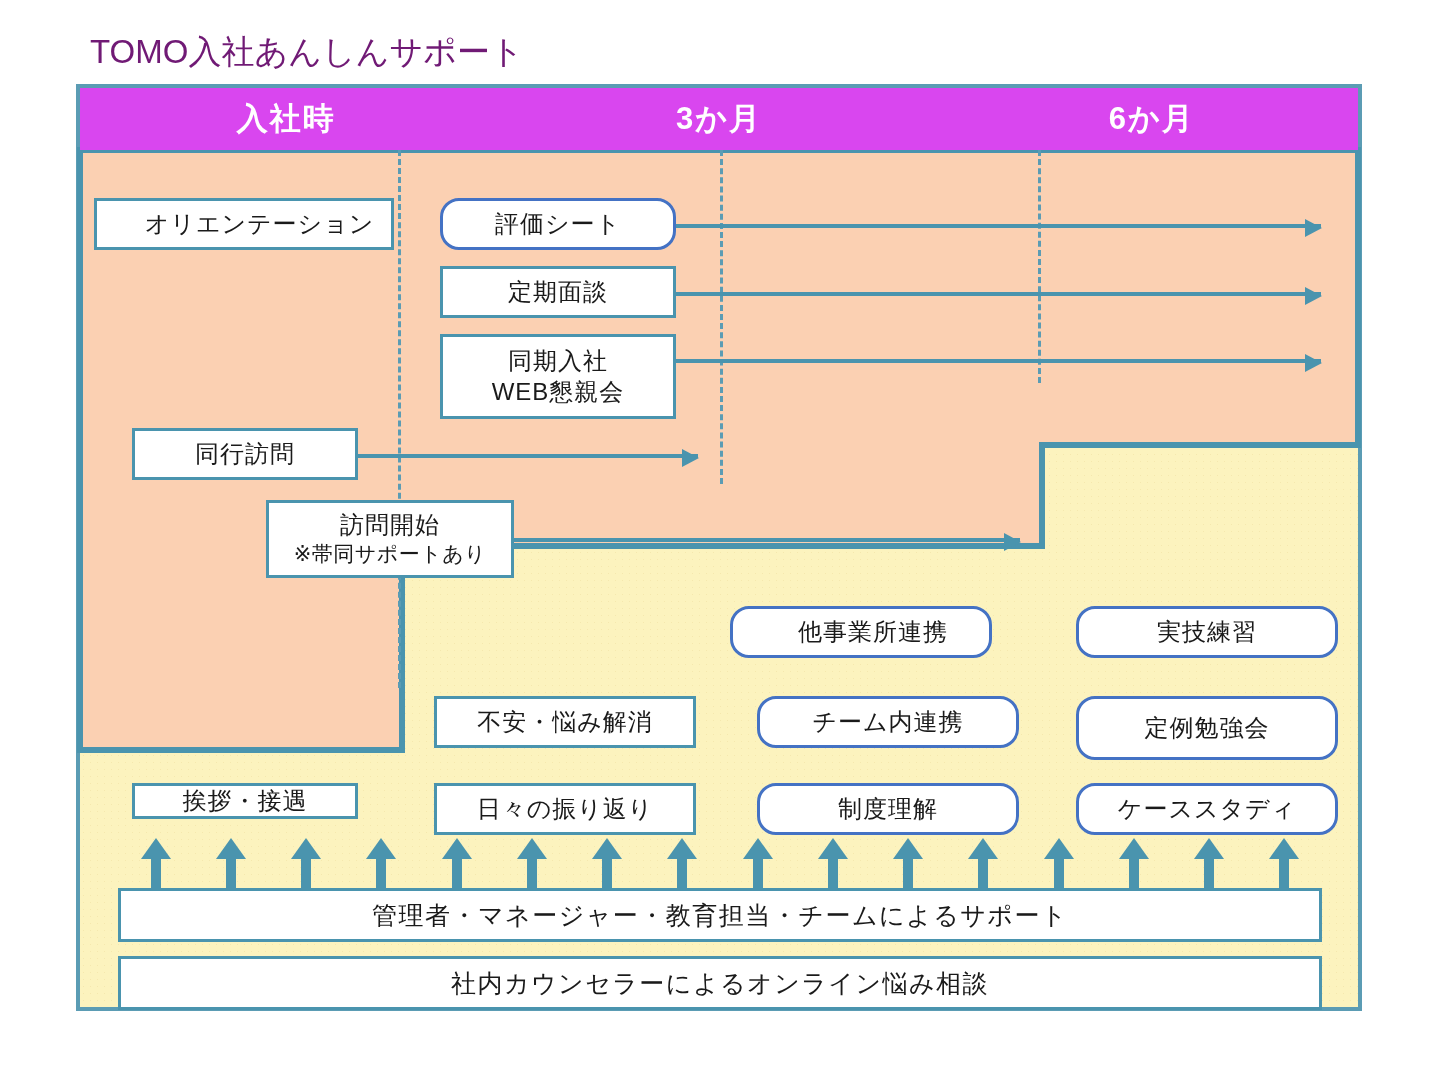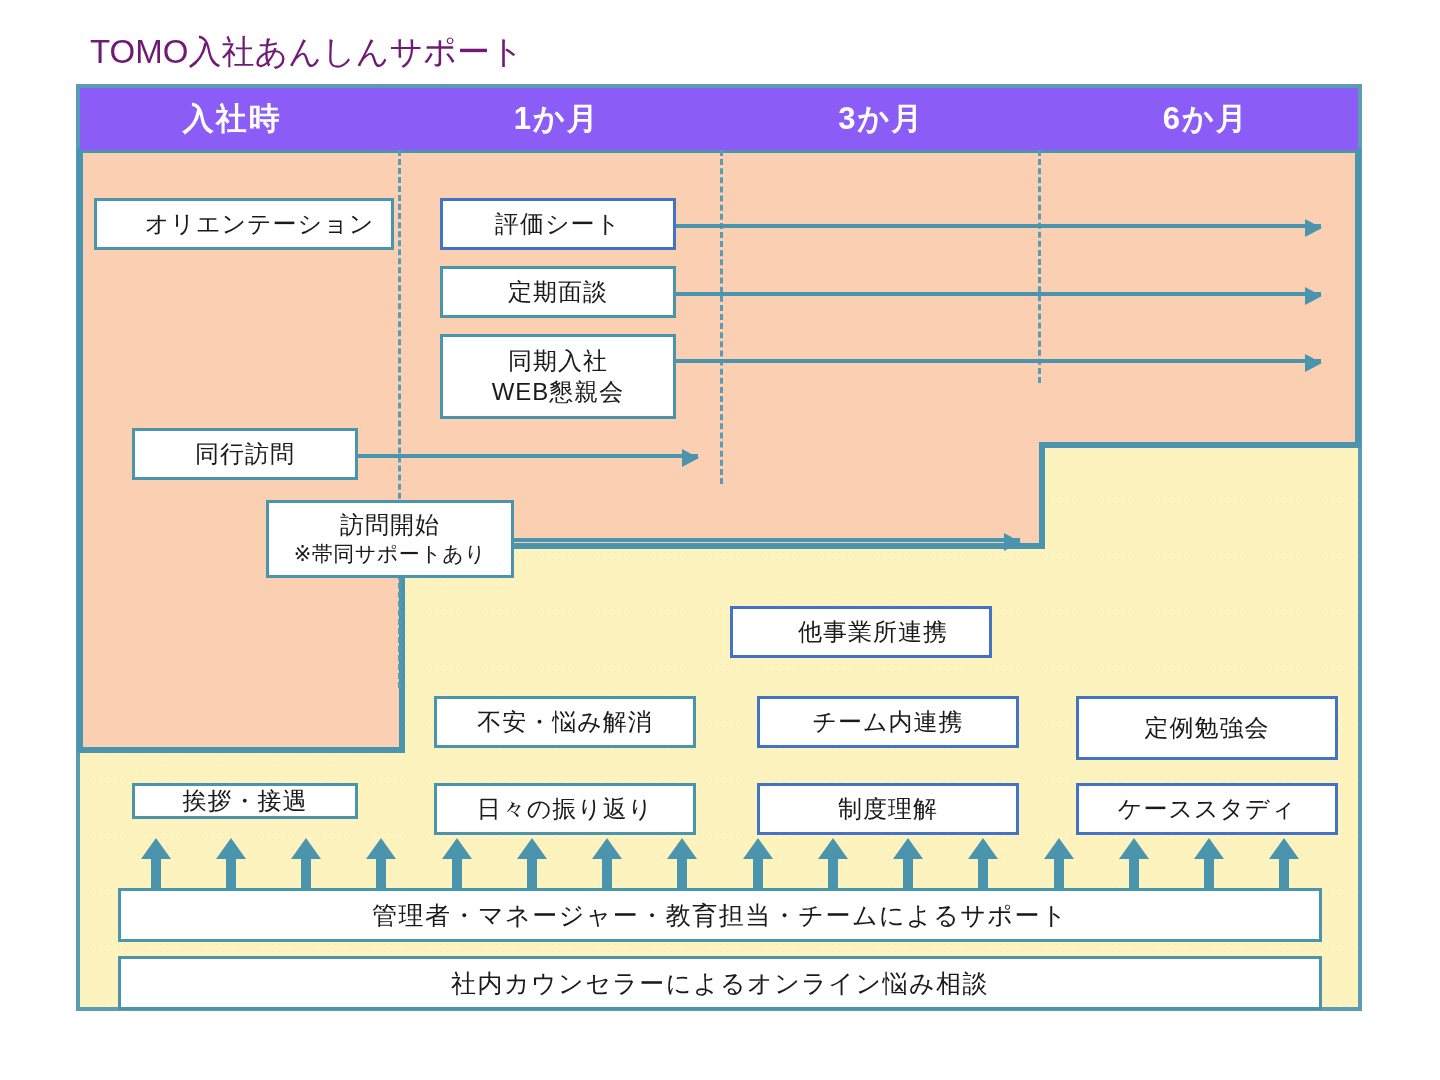--- a/index.html
+++ b/index.html
@@ -46,21 +46,21 @@
     box-sizing: border-box;
     background: #ffffff;
   }
 
   
   .header-band {
     position: absolute;
     left: 0; top: 0;
     width: 100%;
     height: 62px;
-    background: #8b5cf6;
+    background: #d946ef;
     display: flex;
     gap: 20px;
   }
   .header-cell {
     flex: 1 1 0;
     display: flex;
     align-items: center;
     justify-content: center;
     color: #ffffff;
     font-size: 31px;
@@ -114,21 +114,21 @@
     display: flex;
     align-items: center;
     justify-content: center;
     text-align: center;
     color: #1a1a1a;
     font-size: 24px;
     line-height: 1.28;
     letter-spacing: 1px;
     font-family: "Liberation Sans", "DejaVu Sans", sans-serif;
   }
-  .box.blue { border-color: #4472C4; }
+  .box.blue { border-color: #4472C4; border-radius: 19px; }
   .box.two-line { flex-direction: column; }
   .box .sub {
     font-size: 21px;
     letter-spacing: 0.5px;
   }
   .box.wide-bar {
     font-size: 25px;
     letter-spacing: 1.5px;
   }
 
@@ -181,21 +181,20 @@
   <div class="frame">
 
     <div class="region-yellow"></div>
 
     <svg class="region-pink-svg" viewBox="0 0 1278 857" preserveAspectRatio="none">
       <path d="M 0,0 L 1278,0 L 1278,295 L 962,295 L 962,396 L 322,396 L 322,600 L 0,600 Z" fill="#FBD0B2" stroke="#4A94AE" stroke-width="6"></path>
     </svg>
 
     <div class="header-band">
       <div class="header-cell">入社時</div>
-      <div class="header-cell">1か月</div>
       <div class="header-cell">3か月</div>
       <div class="header-cell">6か月</div>
     </div>
 
     <div class="dash" style="left:318px; top:62px; height:538px;"></div>
     <div class="dash" style="left:640px; top:62px; height:334px;"></div>
     <div class="dash" style="left:958px; top:62px; height:233px;"></div>
 
     <div class="box" style="left:14px; top:110px; width:300px; height:52px;padding-left:31px;">
       <span>オリエンテーション</span>
@@ -225,20 +224,23 @@
     <div class="box two-line" style="left:186px; top:412px; width:248px; height:78px;">
       <span>訪問開始</span>
       <span class="sub">※帯同サポートあり</span>
     </div>
     <div class="arrow-h" style="left:434px; top:450px; width:506px;"></div>
 
     <div class="box blue" style="left:650px; top:518px; width:262px; height:52px;padding-left:24px;">
       <span>他事業所連携</span>
     </div>
 
+    <div class="box blue" style="left:996px; top:518px; width:262px; height:52px;">
+      <span>実技練習</span>
+    </div>
 
     <div class="box" style="left:354px; top:608px; width:262px; height:52px;">
       <span>不安・悩み解消</span>
     </div>
 
     <div class="box blue" style="left:677px; top:608px; width:262px; height:52px;">
       <span>チーム内連携</span>
     </div>
 
     <div class="box blue" style="left:996px; top:608px; width:262px; height:64px;">

